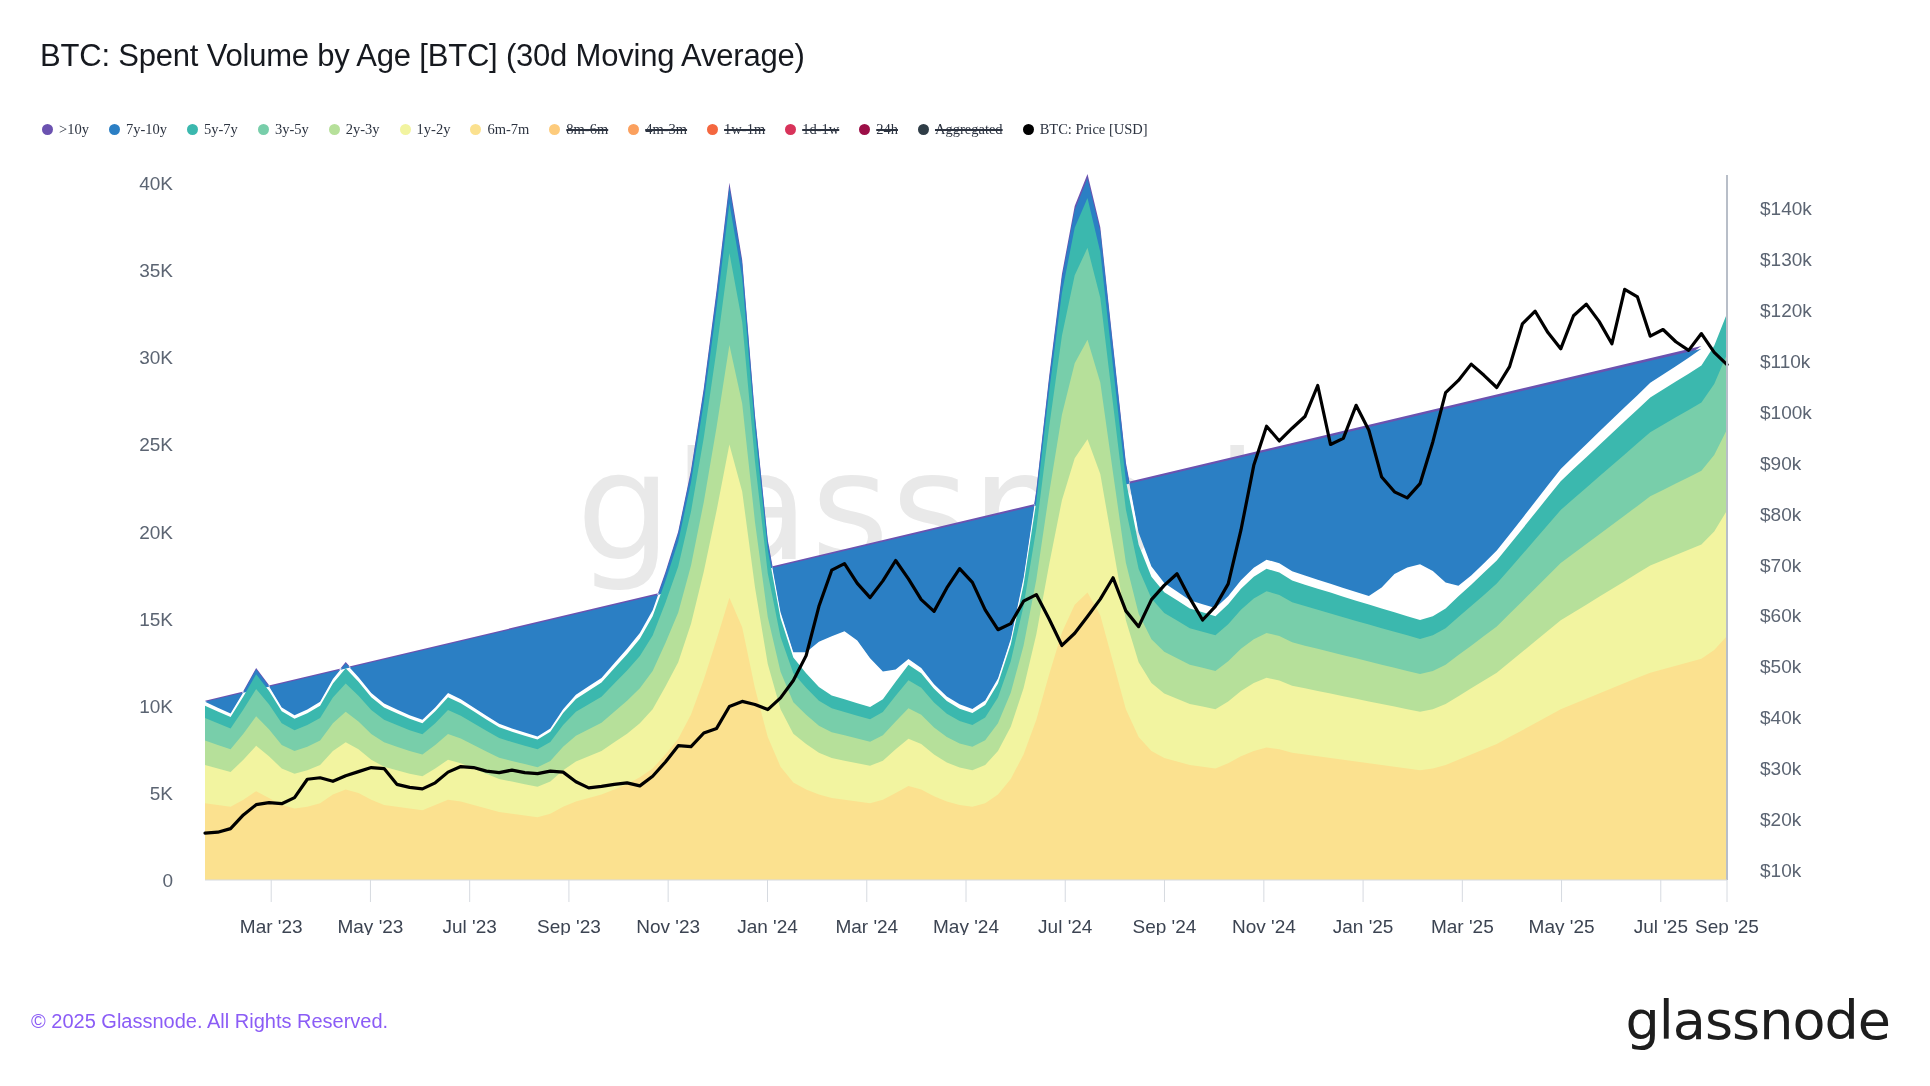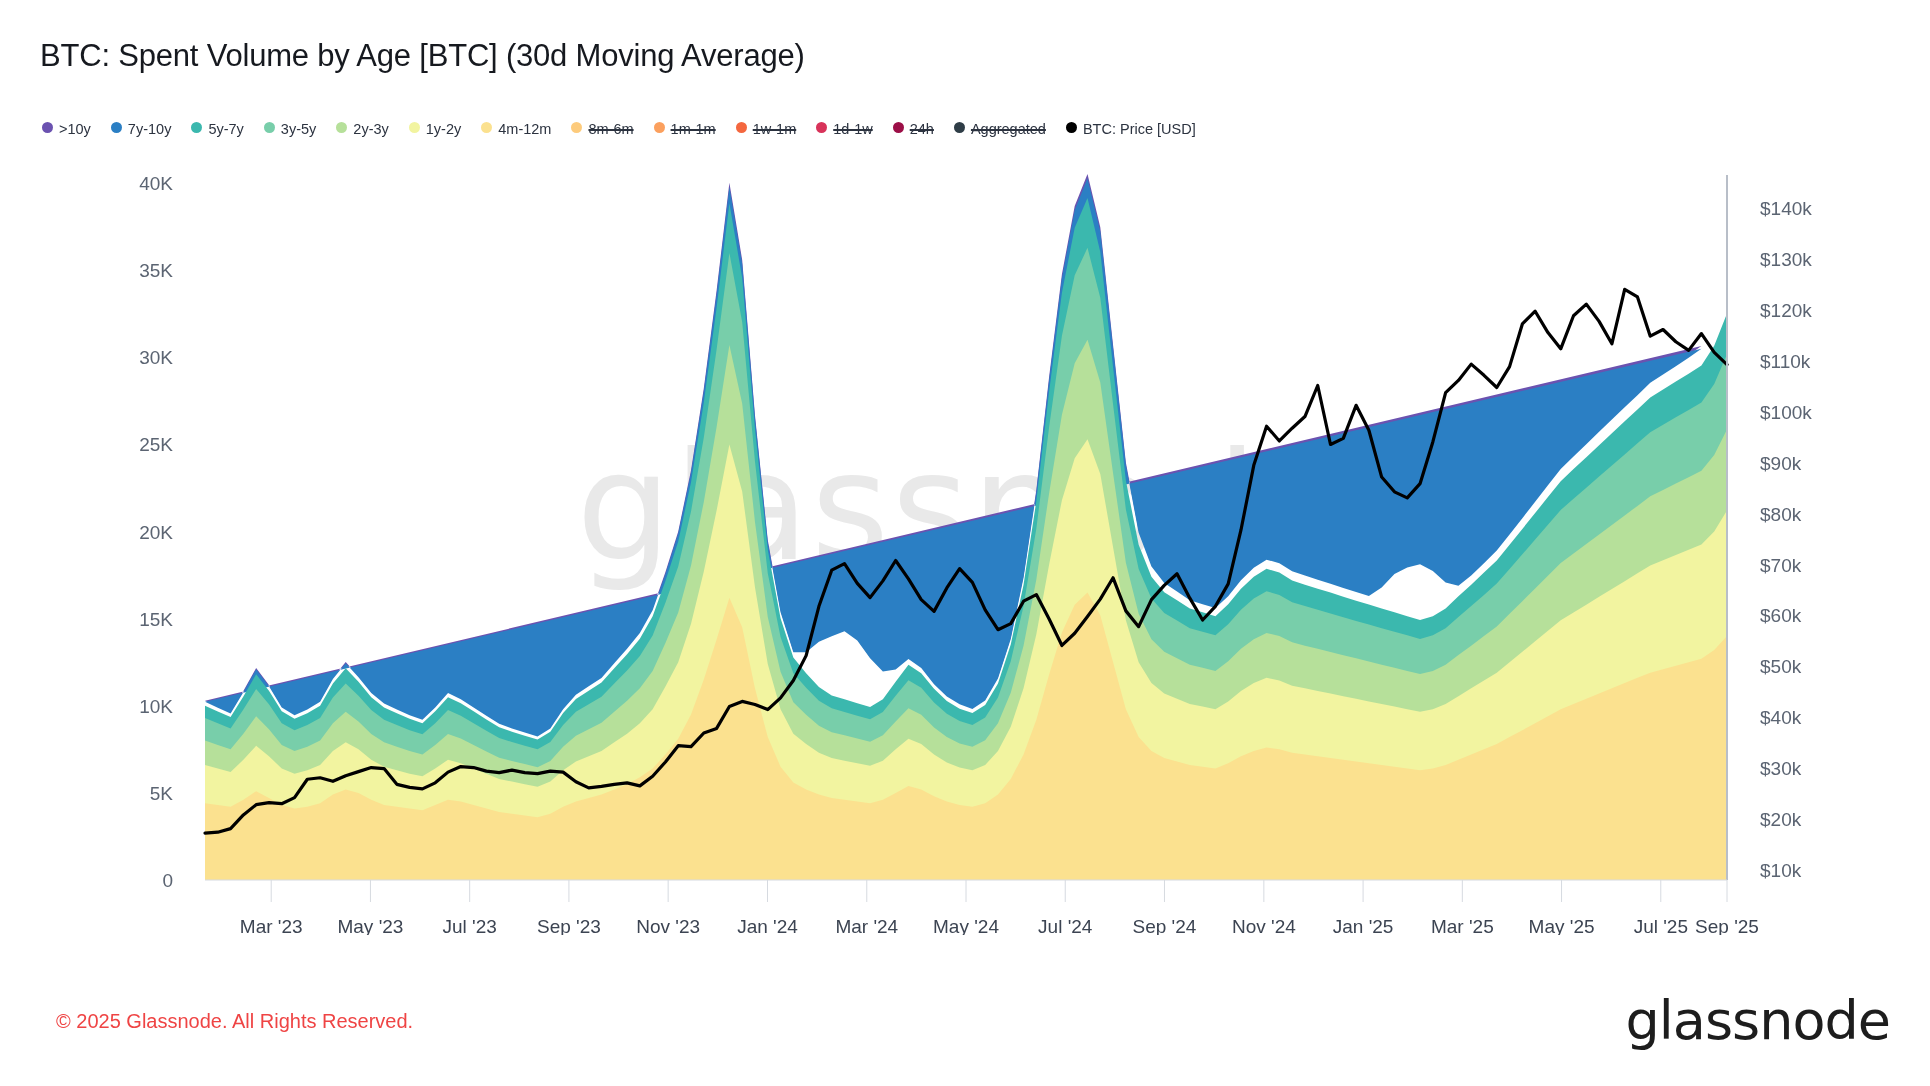--- a/index.html
+++ b/index.html
@@ -31,23 +31,24 @@
   .legend {
     position: absolute;
     left: 42px; top: 122px;
     display: flex;
     align-items: center;
     gap: 0px;
     white-space: nowrap;
   }
   .legend-item {
     display: inline-flex;
-    align-items: flex-start;
+    align-items: center;
     margin-right: 20px;
     cursor: pointer;
+    font-family: Liberation Serif, serif;
   }
   .legend-dot {
     width: 11px; height: 11px;
     border-radius: 50%;
     display: inline-block;
     margin-right: 6px;
     flex: 0 0 auto;
   }
   .legend-label {
     font-size: 14.5px;
@@ -102,23 +103,23 @@
     font-weight: 400;
     letter-spacing: 2px;
     user-select: none;
     pointer-events: none;
     z-index: 0;
   }
 
   
   .footer-copy {
     position: absolute;
-    left: 56px; top: 1010px;
+    left: 31px; top: 1010px;
     font-size: 20px;
-    color: #ef4444;
+    color: #8b5cf6;
   }
   .footer-logo {
     position: absolute;
     right: 40px; top: 994px;
     font-size: 54px;
     color: #1d1d1d;
     font-family: "DejaVu Sans", sans-serif;
     letter-spacing: -1px;
     line-height: 1;
   }
@@ -150,29 +151,29 @@
       <div class="legend-item">
         <span class="legend-dot" style="background: rgb(182, 224, 154);"></span>
         <span class="legend-label">2y-3y</span>
       </div>
       <div class="legend-item">
         <span class="legend-dot" style="background: rgb(242, 244, 160);"></span>
         <span class="legend-label">1y-2y</span>
       </div>
       <div class="legend-item">
         <span class="legend-dot" style="background: rgb(251, 225, 143);"></span>
-        <span class="legend-label">4m-12m</span>
+        <span class="legend-label">6m-7m</span>
       </div>
       <div class="legend-item off">
         <span class="legend-dot" style="background: rgb(253, 203, 124);"></span>
         <span class="legend-label">8m-6m</span>
       </div>
       <div class="legend-item off">
         <span class="legend-dot" style="background: rgb(251, 160, 94);"></span>
-        <span class="legend-label">1m-1m</span>
+        <span class="legend-label">4m-3m</span>
       </div>
       <div class="legend-item off">
         <span class="legend-dot" style="background: rgb(244, 103, 63);"></span>
         <span class="legend-label">1w-1m</span>
       </div>
       <div class="legend-item off">
         <span class="legend-dot" style="background: rgb(216, 51, 90);"></span>
         <span class="legend-label">1d-1w</span>
       </div>
       <div class="legend-item off">

